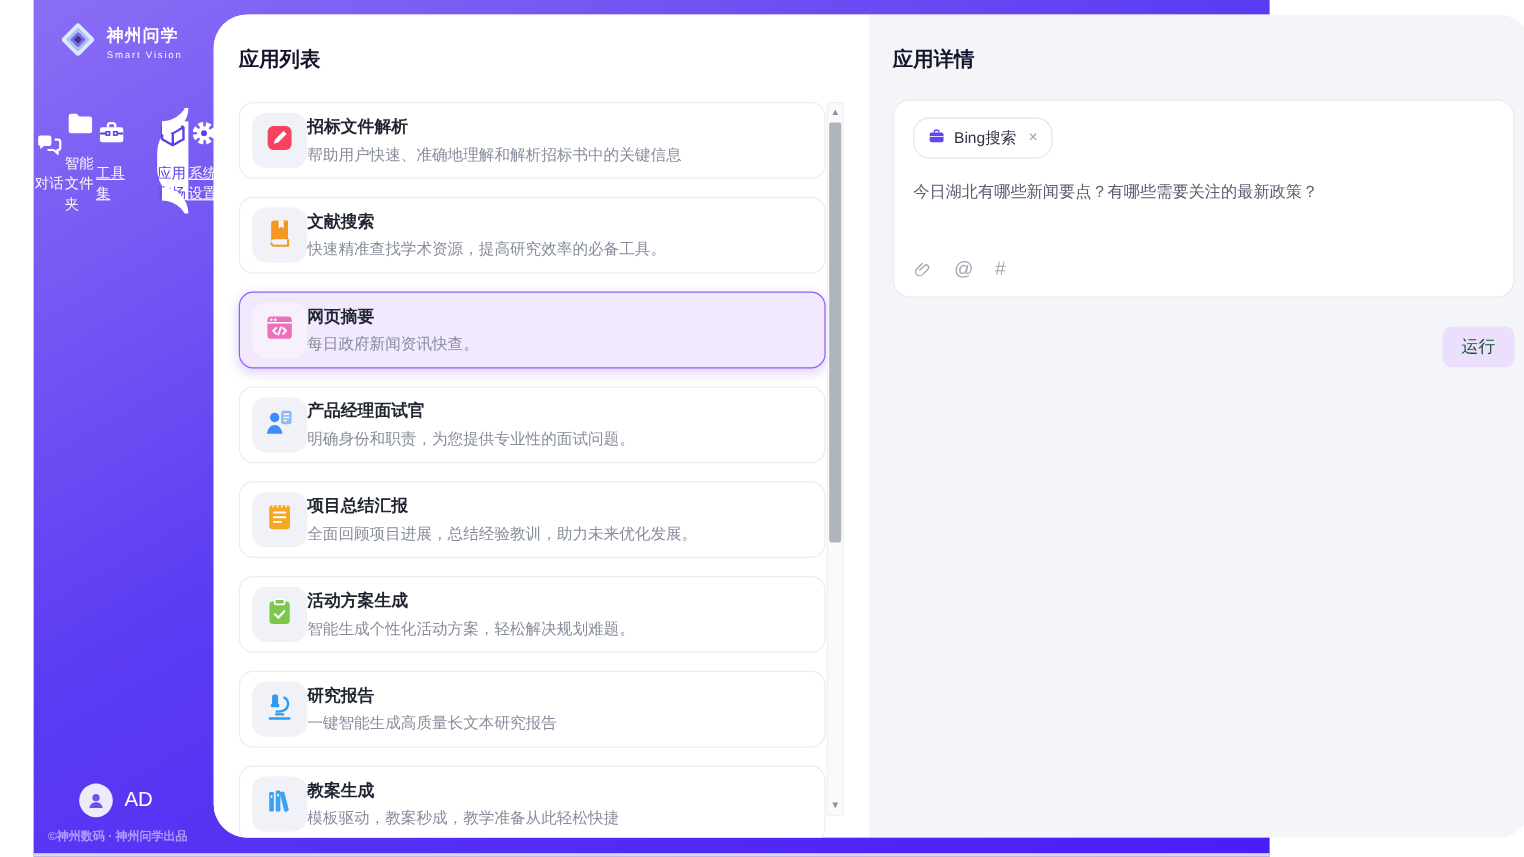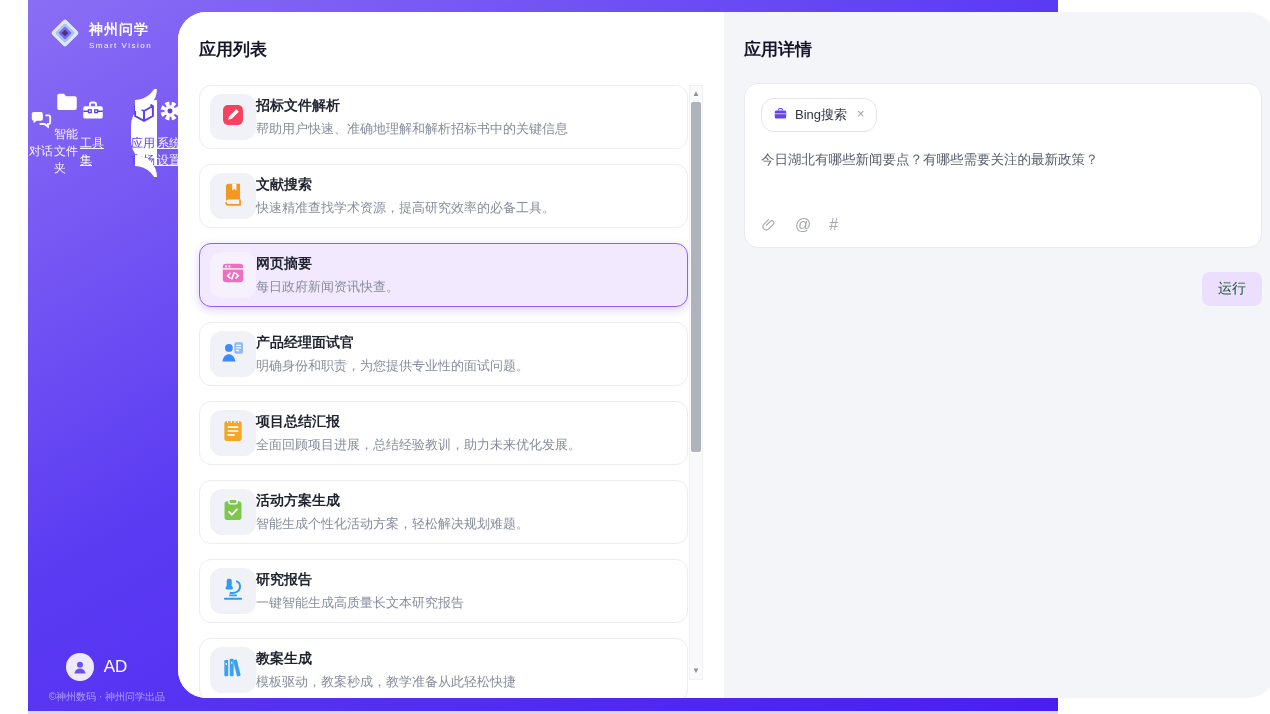--- a/index.html
+++ b/index.html
@@ -27,22 +27,22 @@
   .nav-item.active::before { content:""; position:absolute; right:0; top:-22px; width:22px; height:22px;
     border-bottom-right-radius:22px; box-shadow:0 11px 0 0 #fff; }
   .nav-item.active::after { content:""; position:absolute; right:0; bottom:-22px; width:22px; height:22px;
     border-top-right-radius:22px; box-shadow:0 -11px 0 0 #fff; }
 
   .user { position:absolute; bottom:30px; left:0; width:137px; display:flex; align-items:center;
     justify-content:center; gap:10px; cursor:pointer; }
   .avatar { width:28px; height:28px; border-radius:50%; background:#EFEAFB; display:flex;
     align-items:center; justify-content:center; overflow:hidden; }
   .user-name { font-size:17px; color:#fff; }
-  .side-footer { position:absolute; bottom:7px; left:0; width:137px; text-align:right;
-    font-size:10px; color:rgba(255,255,255,.5); white-space:nowrap; }
+  .side-footer { position:absolute; bottom:7px; left:12px; width:137px; text-align:left;
+    font-size:10px; color:rgba(255,255,255,.5); white-space:nowrap;font-weight:bold; }
 
   
   .container { position:absolute; left:150px; top:12px; width:1098px; height:686px;
     border-radius:28px; overflow:hidden; display:flex; background:#fff; }
 
   
   .list-panel { position:relative; width:546px; padding:26px 0 0 21px; background:#fff; }
   .panel-title { font-size:17px; font-weight:bold; color:#14142B; }
   .cards { margin-top:24px; width:489px; }
   .card { display:flex; align-items:center; height:64px; padding-left:10px;

